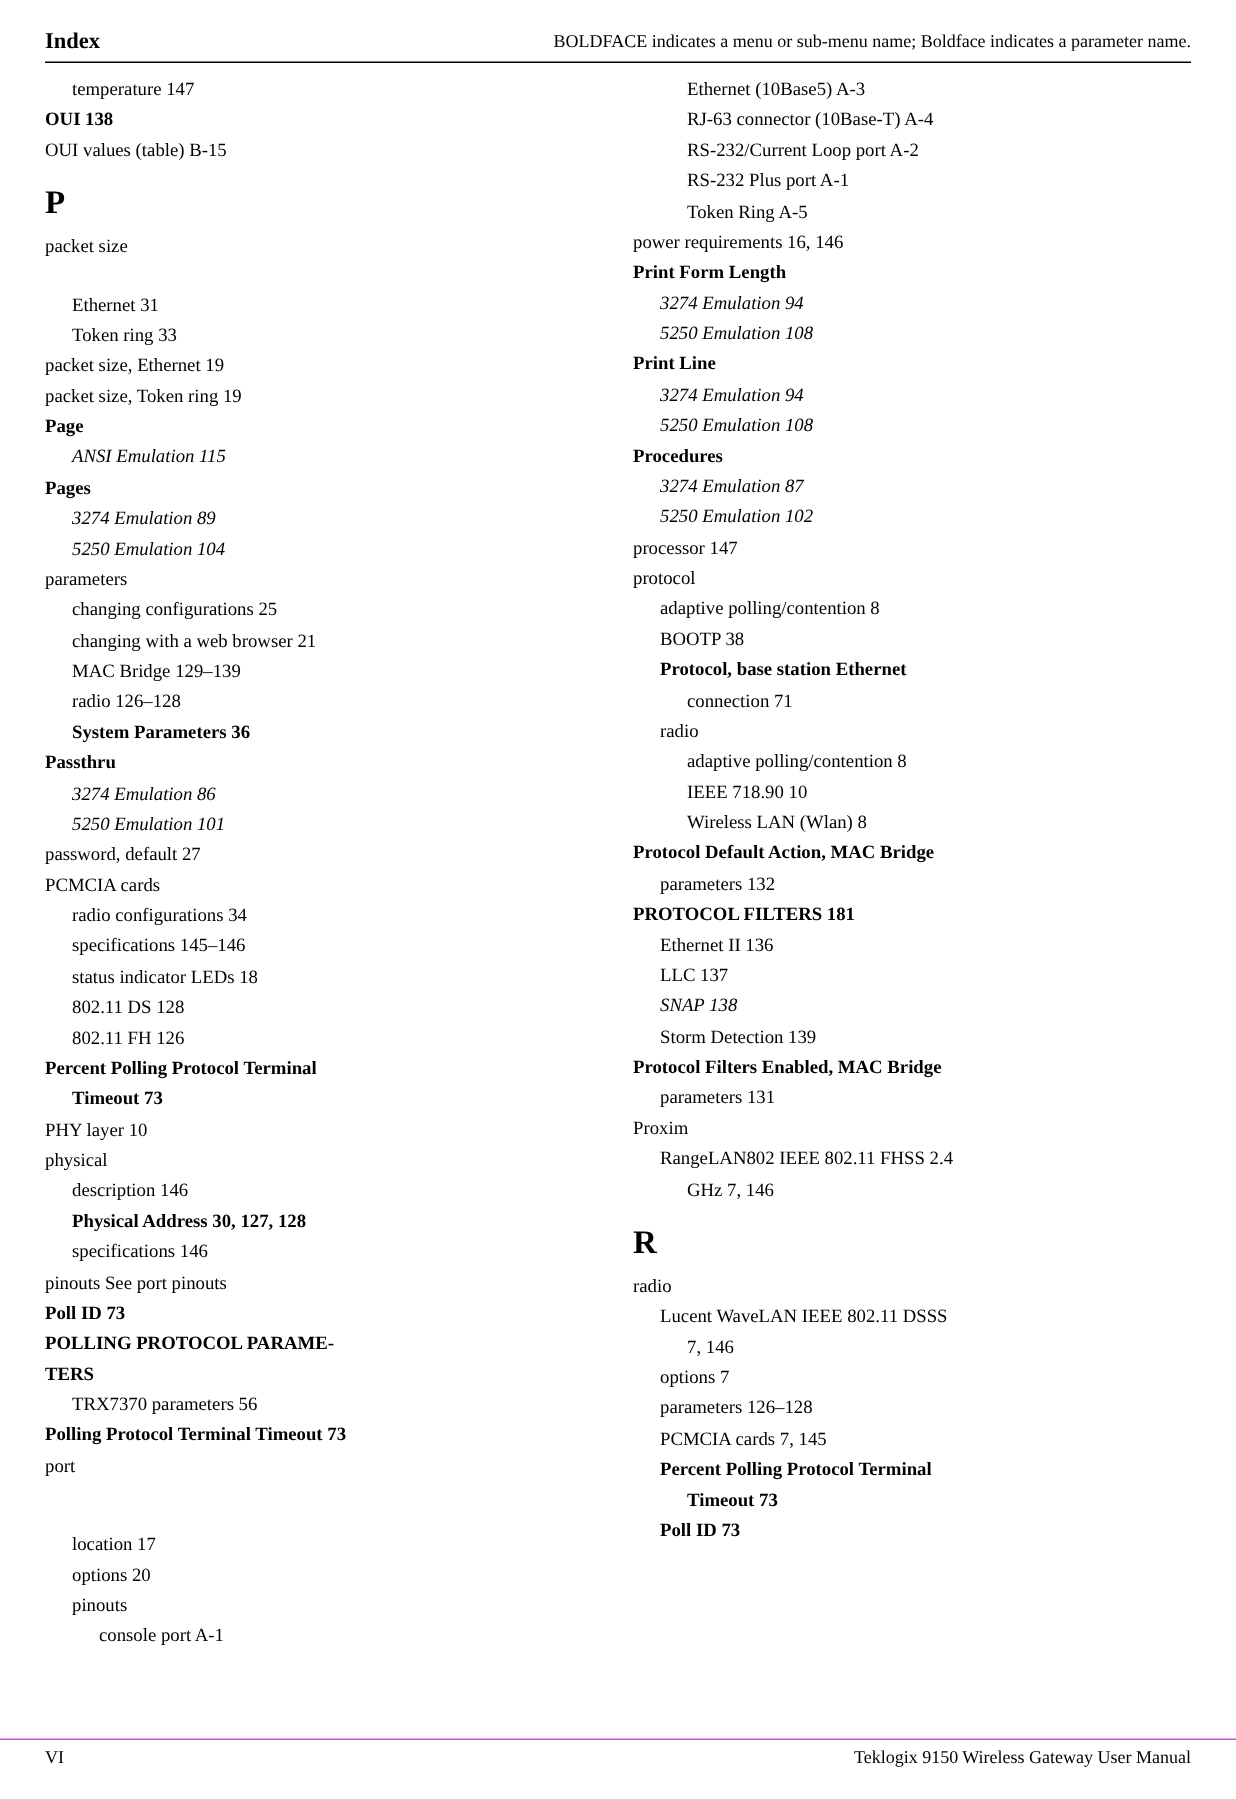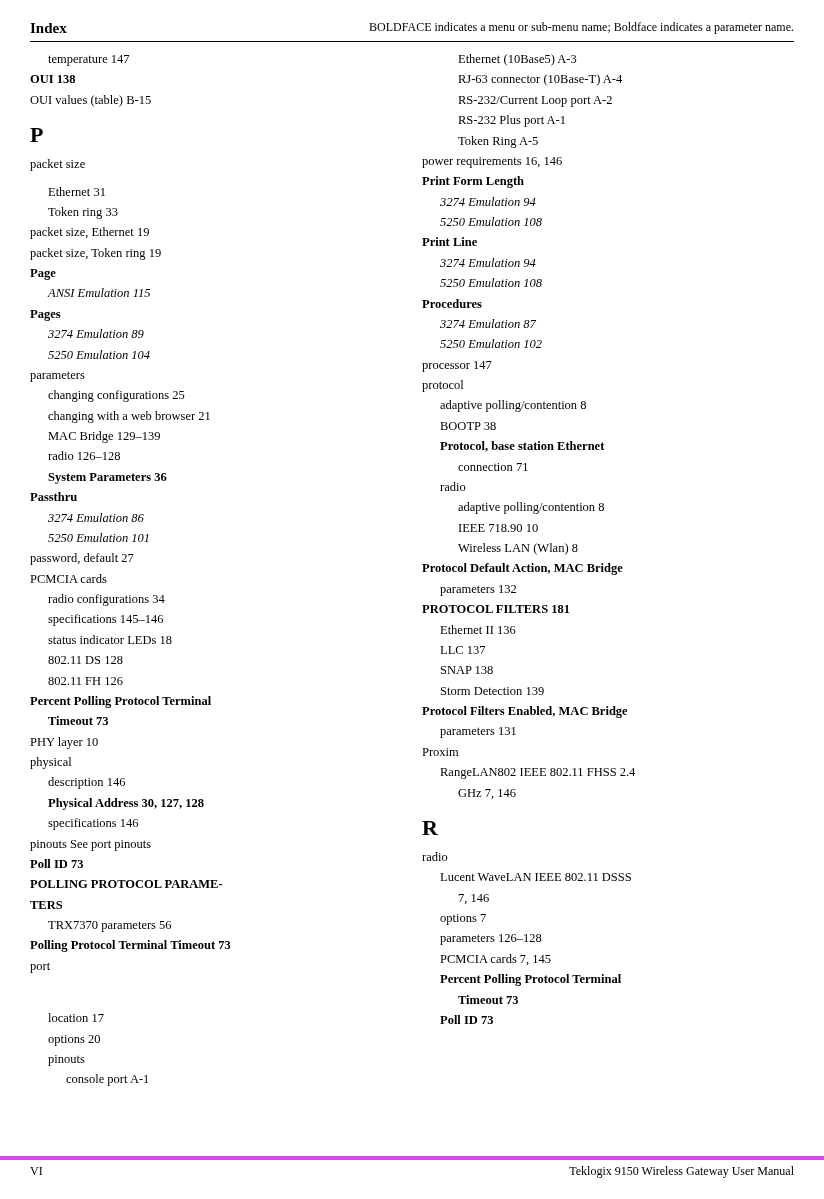--- a/index.html
+++ b/index.html
@@ -50,21 +50,21 @@
     }
     .footer {
       position: absolute;
       bottom: 20px;
       left: 0;
       right: 0;
       display: flex;
       justify-content: space-between;
       padding: 0 30px;
       font-size: 12px;
-      border-top: 4px solid #d946ef;
+      border-top: 1px solid #d946ef;
       padding-top: 4px;
     }
   </style>
 </head>
 <body>
 
 <div class="page">
   <div class="header">
     <span class="header-index">Index</span>
     <span class="header-desc">BOLDFACE indicates a menu or sub-menu name; Boldface indicates a parameter name.</span>
@@ -77,21 +77,21 @@
         </div>
         <div style="margin-bottom: 1px;">
           <span style="display: block; font-weight: bold;">OUI   138</span>
         </div>
         <div style="margin-bottom: 1px;">
           <span style="display: block;">OUI values (table)   B-15</span>
         </div>
         <div style="margin-bottom: 1px;">
           <span class="section-letter">P</span>
         </div>
-        <div style="margin-bottom: 8px;">
+        <div style="margin-bottom: 19px;">
           <span style="display: block;">packet size</span>
         </div>
         <div style="margin-bottom: 1px;">
           <span style="padding-left: 18px; display: block;">Ethernet   31</span>
         </div>
         <div style="margin-bottom: 1px;">
           <span style="padding-left: 18px; display: block;">Token ring   33</span>
         </div>
         <div style="margin-bottom: 1px;">
           <span style="display: block;">packet size, Ethernet   19</span>
@@ -302,21 +302,21 @@
         <div style="margin-bottom: 1px;">
           <span style="display: block; font-weight: bold;">PROTOCOL FILTERS   181</span>
         </div>
         <div style="margin-bottom: 1px;">
           <span style="padding-left: 18px; display: block;">Ethernet II   136</span>
         </div>
         <div style="margin-bottom: 1px;">
           <span style="padding-left: 18px; display: block;">LLC   137</span>
         </div>
         <div style="margin-bottom: 1px;">
-          <span style="padding-left: 18px; display: block;">SNAP   138</span>
+          <span style="padding-left: 18px; display: block; font-style: italic;">SNAP   138</span>
         </div>
         <div style="margin-bottom: 1px;">
           <span style="padding-left: 18px; display: block;">Storm Detection   139</span>
         </div>
         <div style="margin-bottom: 1px;">
           <span style="display: block; font-weight: bold;">Protocol Filters Enabled, MAC Bridge</span>
         </div>
         <div style="margin-bottom: 1px;">
           <span style="padding-left: 18px; display: block;">parameters   131</span>
         </div>

